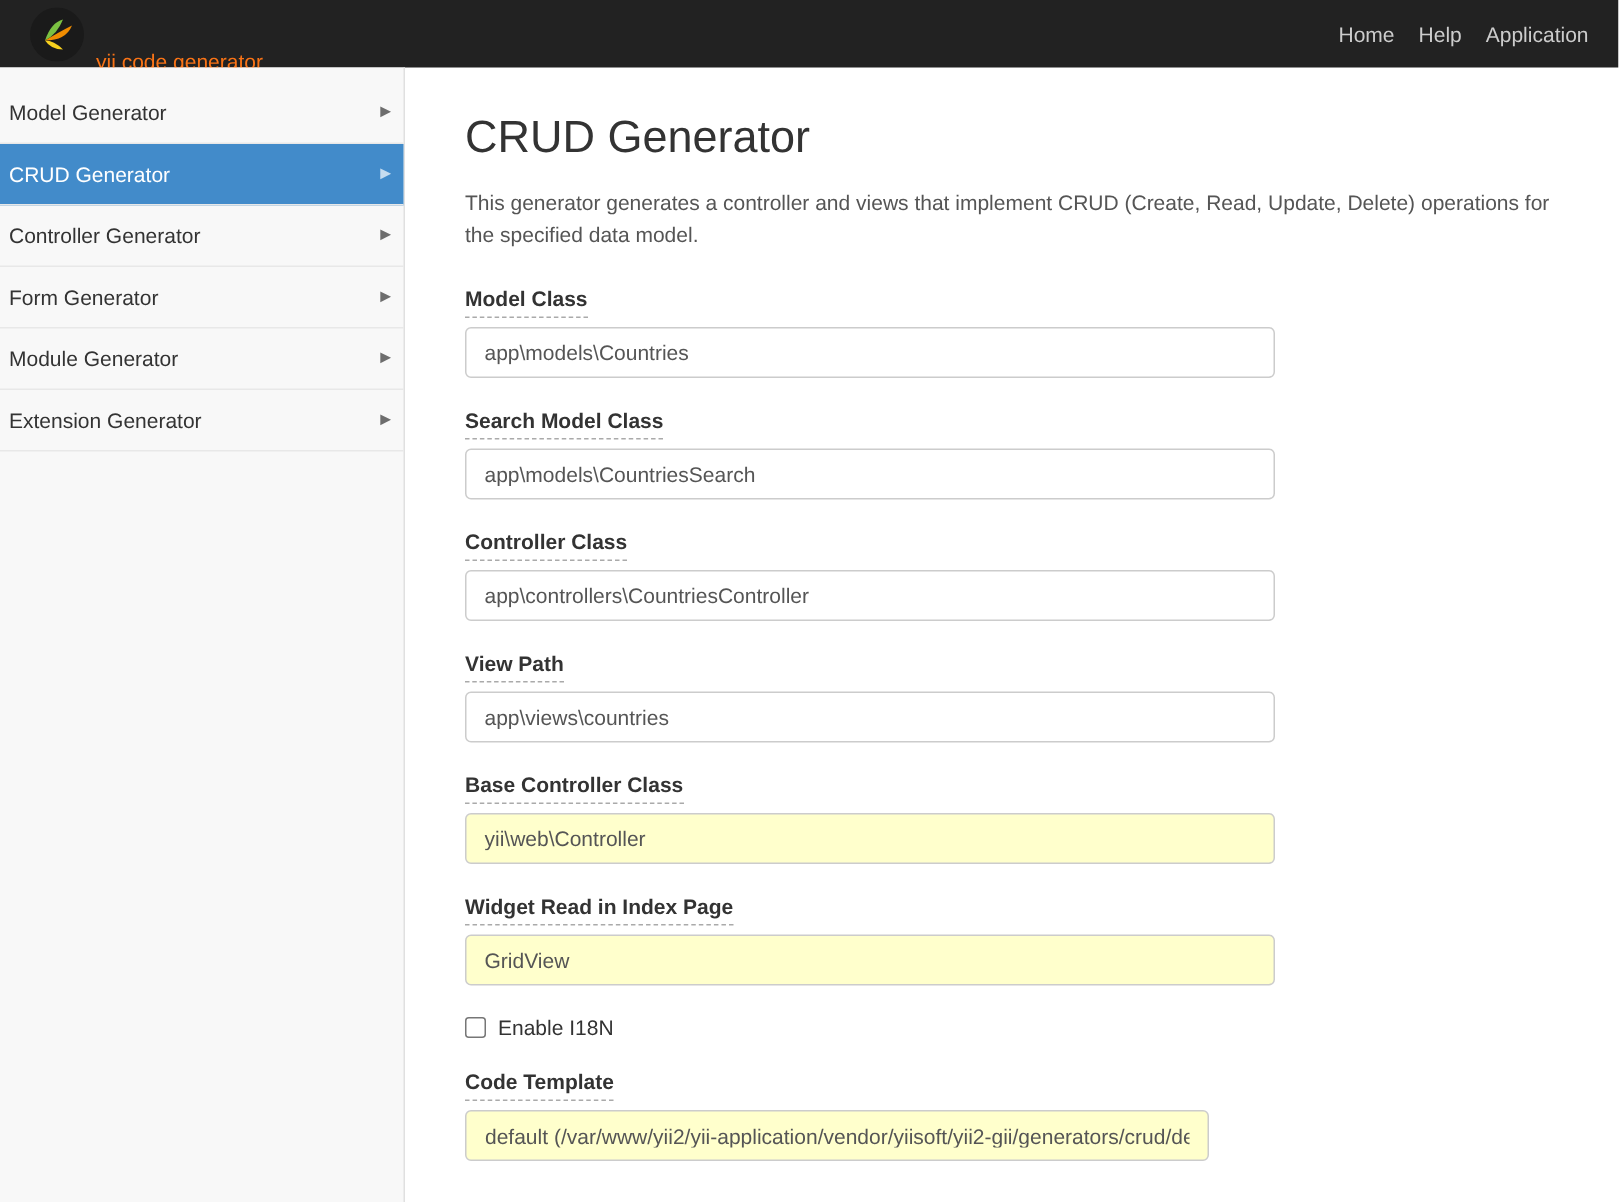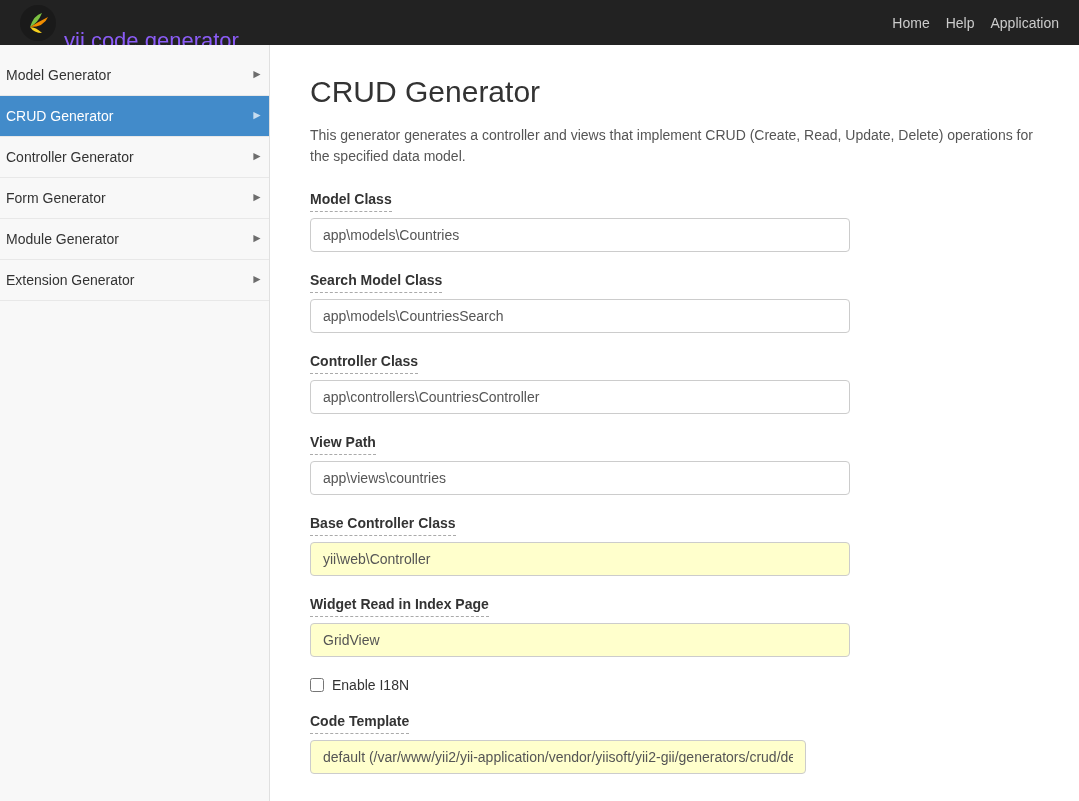--- a/index.html
+++ b/index.html
@@ -12,22 +12,22 @@
       display: flex;
       align-items: center;
       justify-content: space-between;
       padding: 0 20px;
     }
     .header-logo {
       display: flex;
       align-items: center;
     }
     .header-logo-text {
-      color: #8b5cf6;
-      font-size: 22px;
+      color: #f97316;
+      font-size: 14px;
       font-weight: 300;
       margin-left: 8px;
       margin-top: 37px;
     }
     .yii-logo {
       width: 36px;
       height: 36px;
     }
     .header-nav {
       display: flex;

